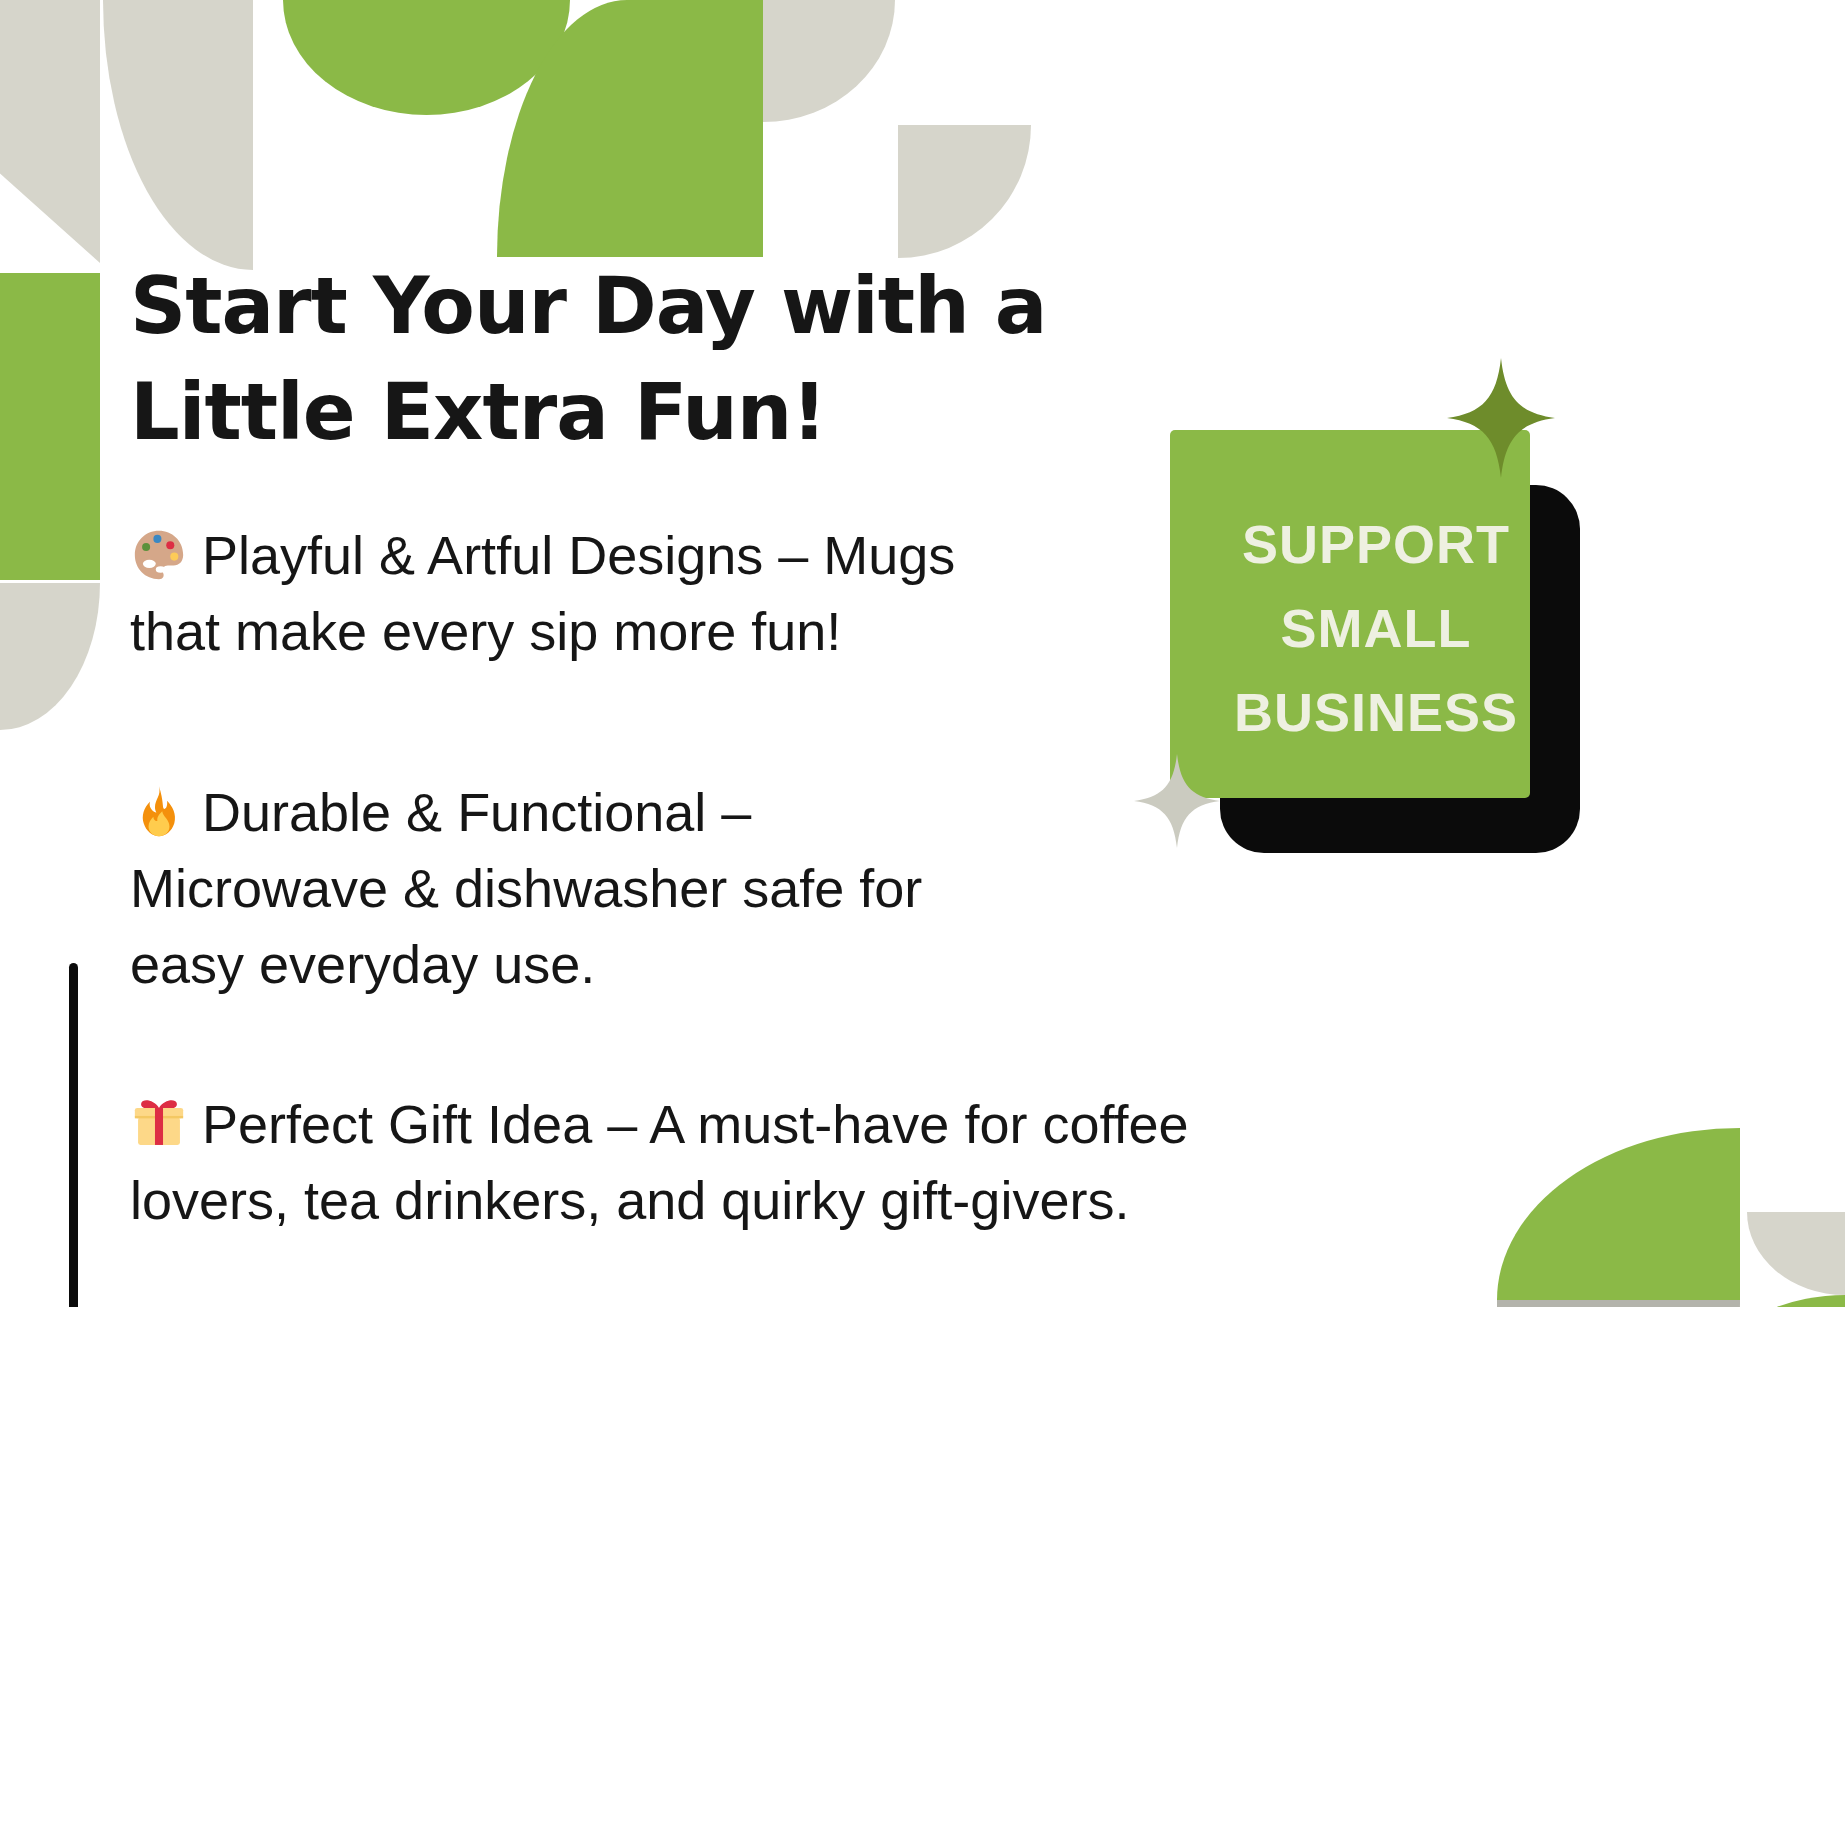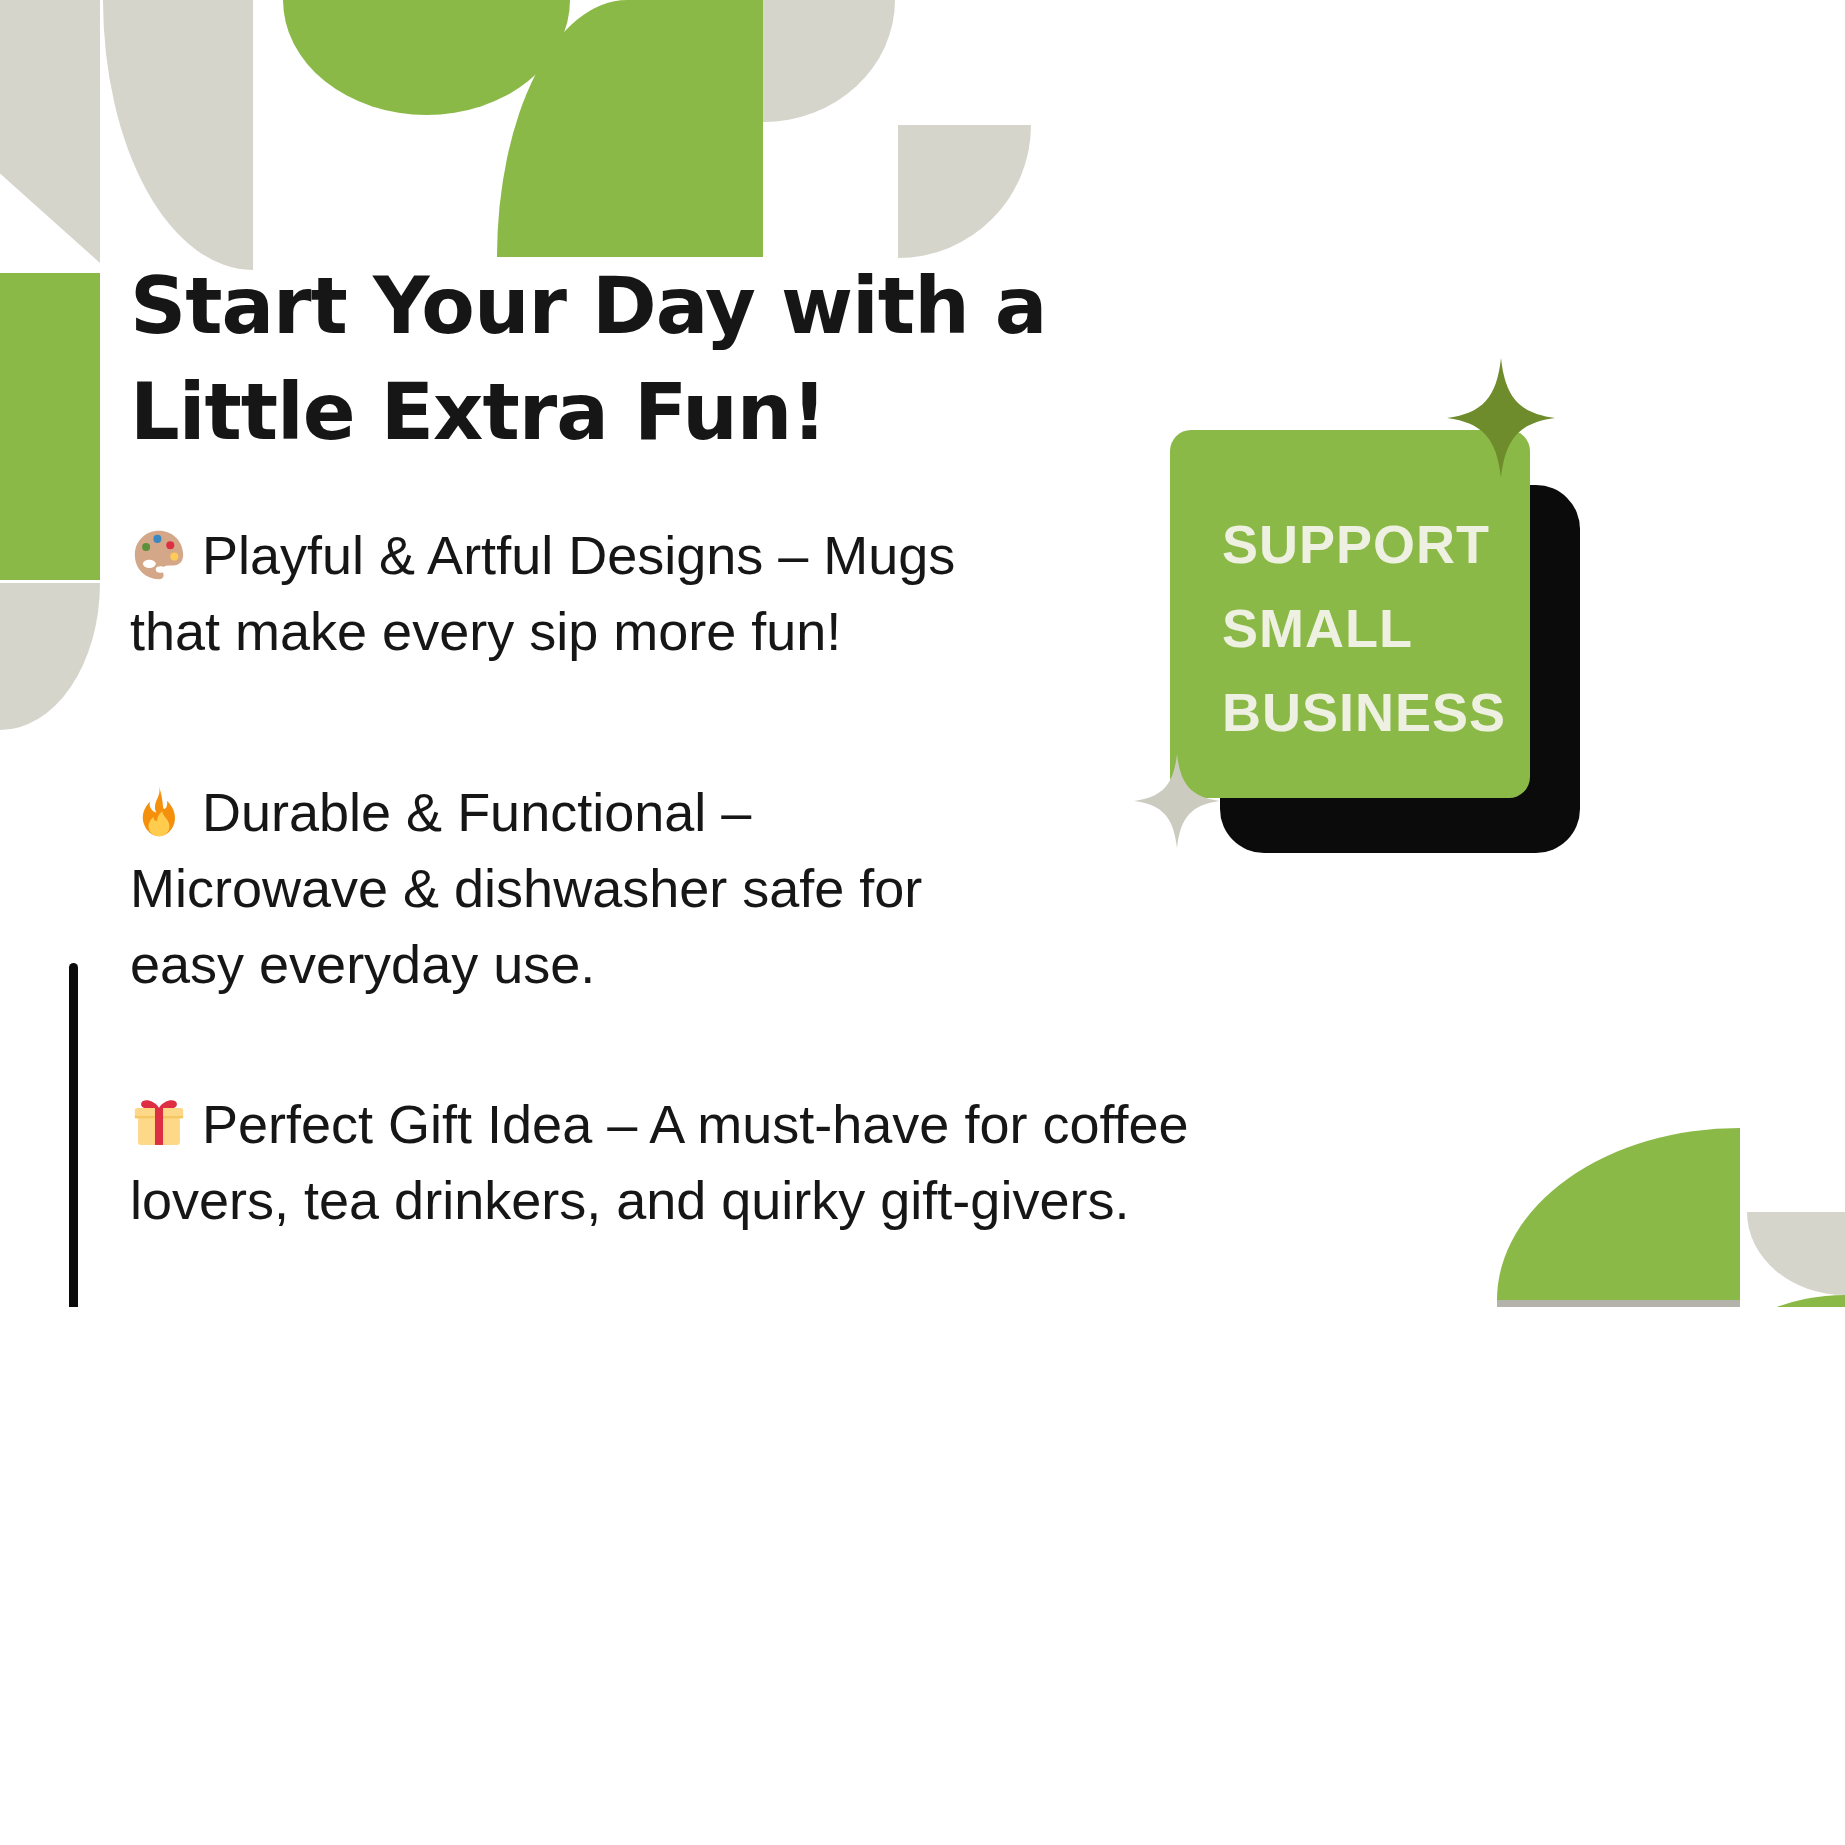--- a/index.html
+++ b/index.html
@@ -75,22 +75,22 @@
   .b3{top:1086px;}
   .b4{top:1327px;}
   .b5{top:1567px;}
 
   .badge-shadow{
     position:absolute;left:1220px;top:485px;width:360px;height:368px;
     background:var(--shadow-black);border-radius:44px;
   }
   .badge{
     position:absolute;left:1170px;top:430px;width:360px;height:368px;
-    background:var(--green);border-radius:21px;
-    box-sizing:border-box;padding:72px 0 0 52px;
+    background:var(--green);border-radius:5px;
+    box-sizing:border-box;padding:72px 0 0 52px;text-align:center;
   }
   .badge-label{
     font-family:"Liberation Sans", sans-serif;
     font-size:54px;font-weight:bold;line-height:84px;
     letter-spacing:1px;color:var(--badge-text);
     white-space:pre-line;margin:0;
   }
   .sparkle{position:absolute;}
   .sparkle-green{left:1447px;top:358px;width:108px;height:120px;}
   .sparkle-gray{left:1134px;top:754px;width:86px;height:94px;}

